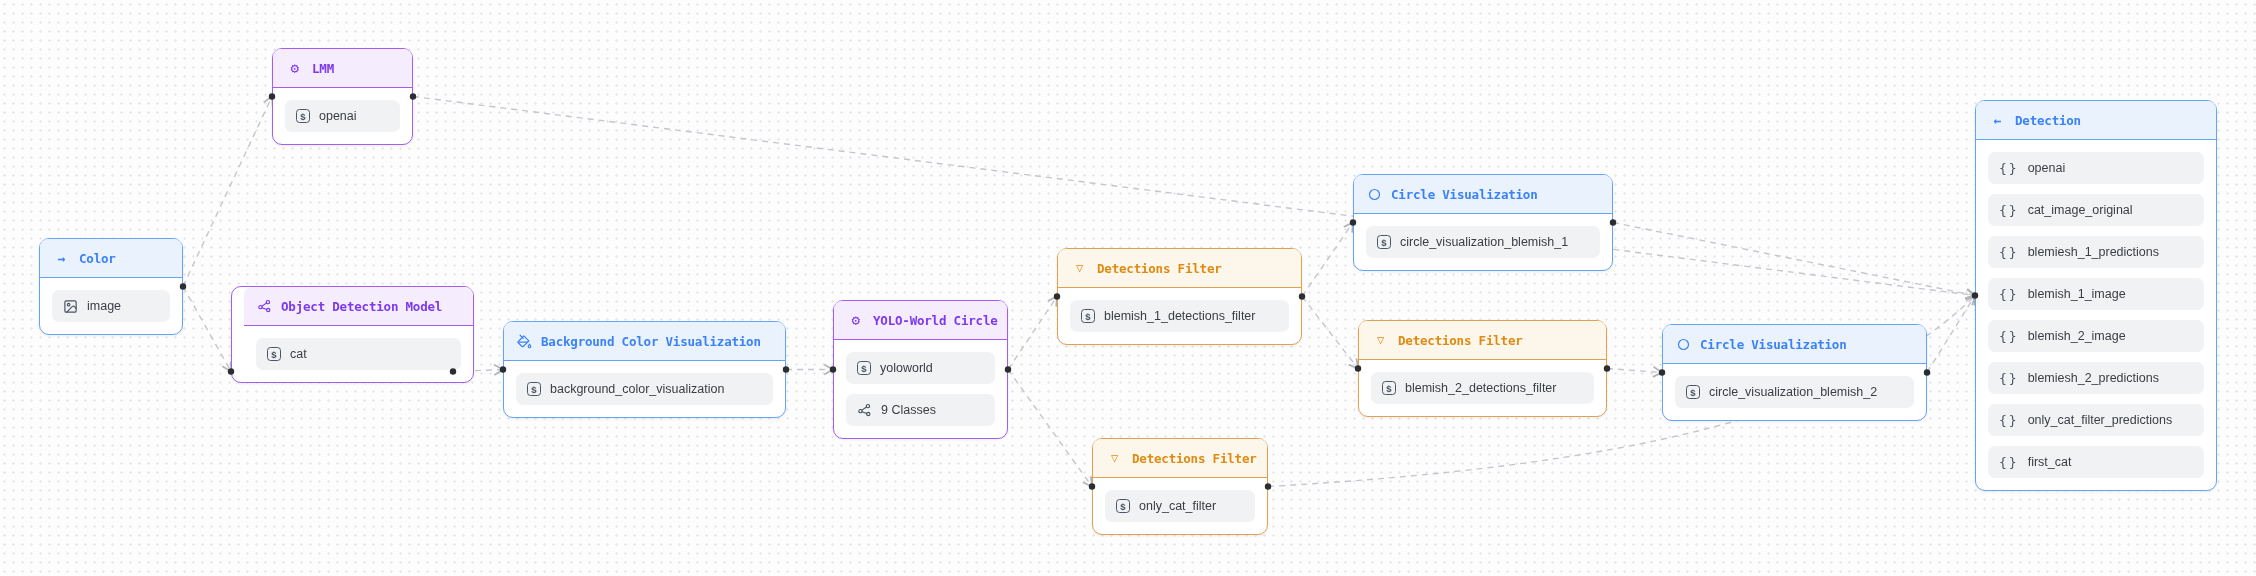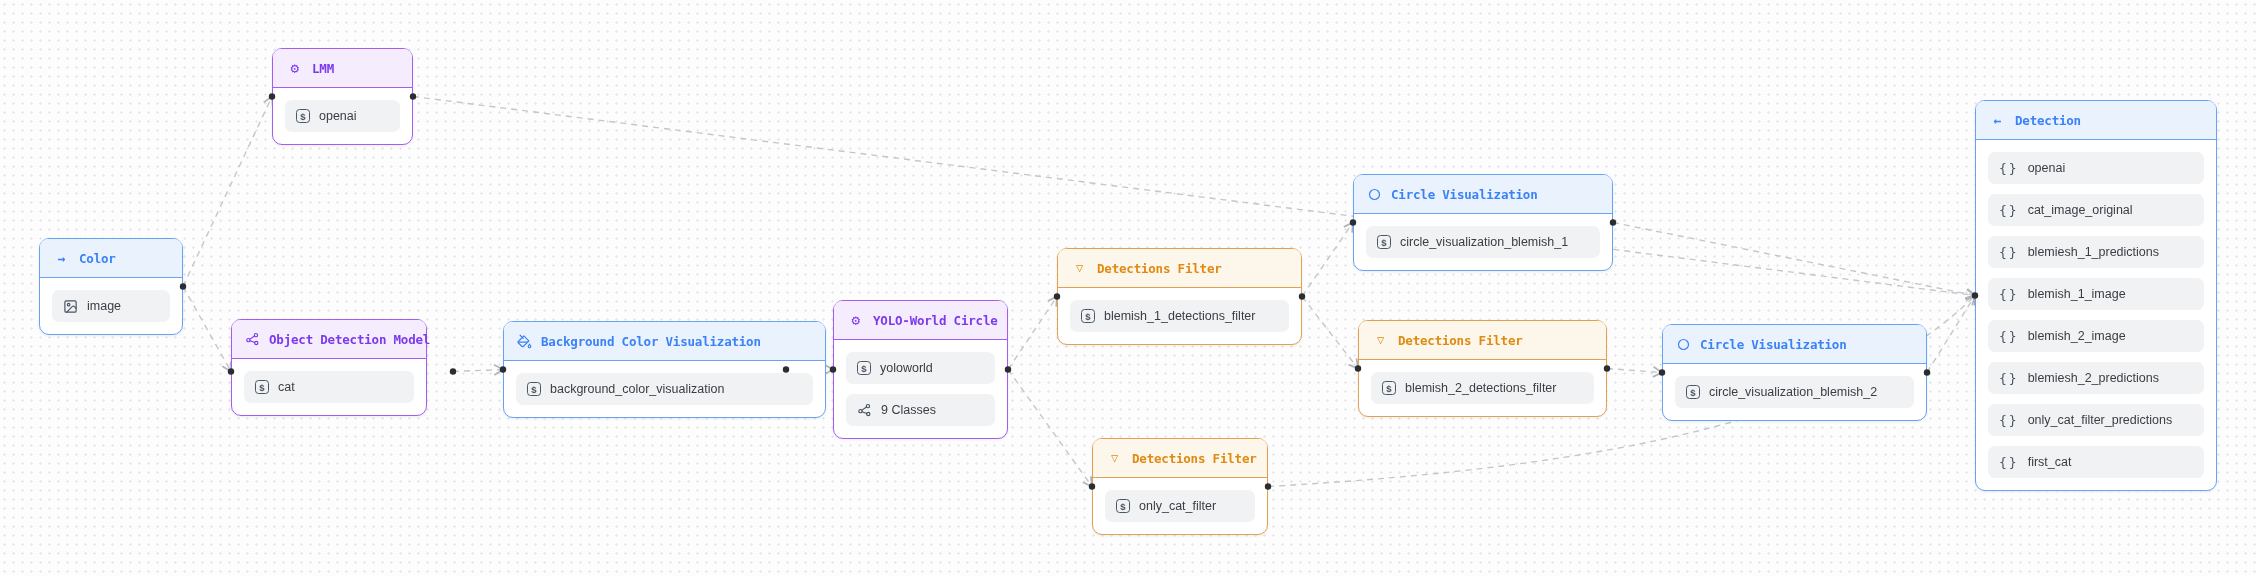--- a/index.html
+++ b/index.html
@@ -108,21 +108,21 @@
             <svg width="15" height="15" viewBox="0 0 24 24" fill="none" stroke="#4b5563" stroke-width="1.9" stroke-linecap="round" stroke-linejoin="round">
               <rect x="3" y="3" width="18" height="18" rx="2"></rect>
               <circle cx="9" cy="9" r="2"></circle>
               <path d="m21 15-3.1-3.1a2 2 0 0 0-2.8 0L6 21"></path>
             </svg>
           </span>
           <span>image</span>
         </div>
       </div>
     </div>
-    <div class="node" style="left: 231px; top: 319px; width: 196px; border-color: rgb(163, 93, 242);">
+    <div class="node" style="left: 231px; top: 286px; width: 243px; border-color: rgb(163, 93, 242); padding-left: 12px;">
       <div class="node-header" style="background:#f5edfe;border-color:#a35df2;color:#7c3aed;">
         <span class="pill-icon">
           <svg width="15" height="15" viewBox="0 0 24 24" fill="none" stroke="#7c3aed" stroke-width="1.9" stroke-linecap="round" stroke-linejoin="round">
             <circle cx="5.5" cy="13" r="2.6"></circle>
             <circle cx="17.5" cy="5" r="2.6"></circle>
             <circle cx="18" cy="17.5" r="2.6"></circle>
             <line x1="7.8" y1="11.4" x2="15.3" y2="6.4"></line>
             <line x1="8" y1="14" x2="15.5" y2="16.7"></line>
           </svg>
         </span>
@@ -130,21 +130,21 @@
       </div>
       <div class="node-body">
         <div class="pill">
           <span class="pill-icon">
             <span class="dollar-box">$</span>
           </span>
           <span>cat</span>
         </div>
       </div>
     </div>
-    <div class="node" style="left: 503px; top: 321px; width: 323px; border-color: rgb(100, 163, 246);">
+    <div class="node" style="left: 503px; top: 321px; width: 283px; border-color: rgb(100, 163, 246);">
       <div class="node-header" style="background:#eaf2fe;border-color:#64a3f6;color:#3b82f6;">
         <span class="pill-icon">
           <svg width="15" height="15" viewBox="0 0 24 24" fill="none" stroke="#3b82f6" stroke-width="1.9" stroke-linecap="round" stroke-linejoin="round">
             <path d="m19 11-8-8-8.6 8.6a2 2 0 0 0 0 2.8l5.2 5.2c.8.8 2 .8 2.8 0L19 11Z"></path>
             <path d="m5 2 5 5"></path>
             <path d="M2 13h15"></path>
             <path d="M22 20a2 2 0 1 1-4 0c0-1.6 1.7-2.4 2-4 .3 1.6 2 2.4 2 4Z"></path>
           </svg>
         </span>
         <span>Background Color Visualization</span>

